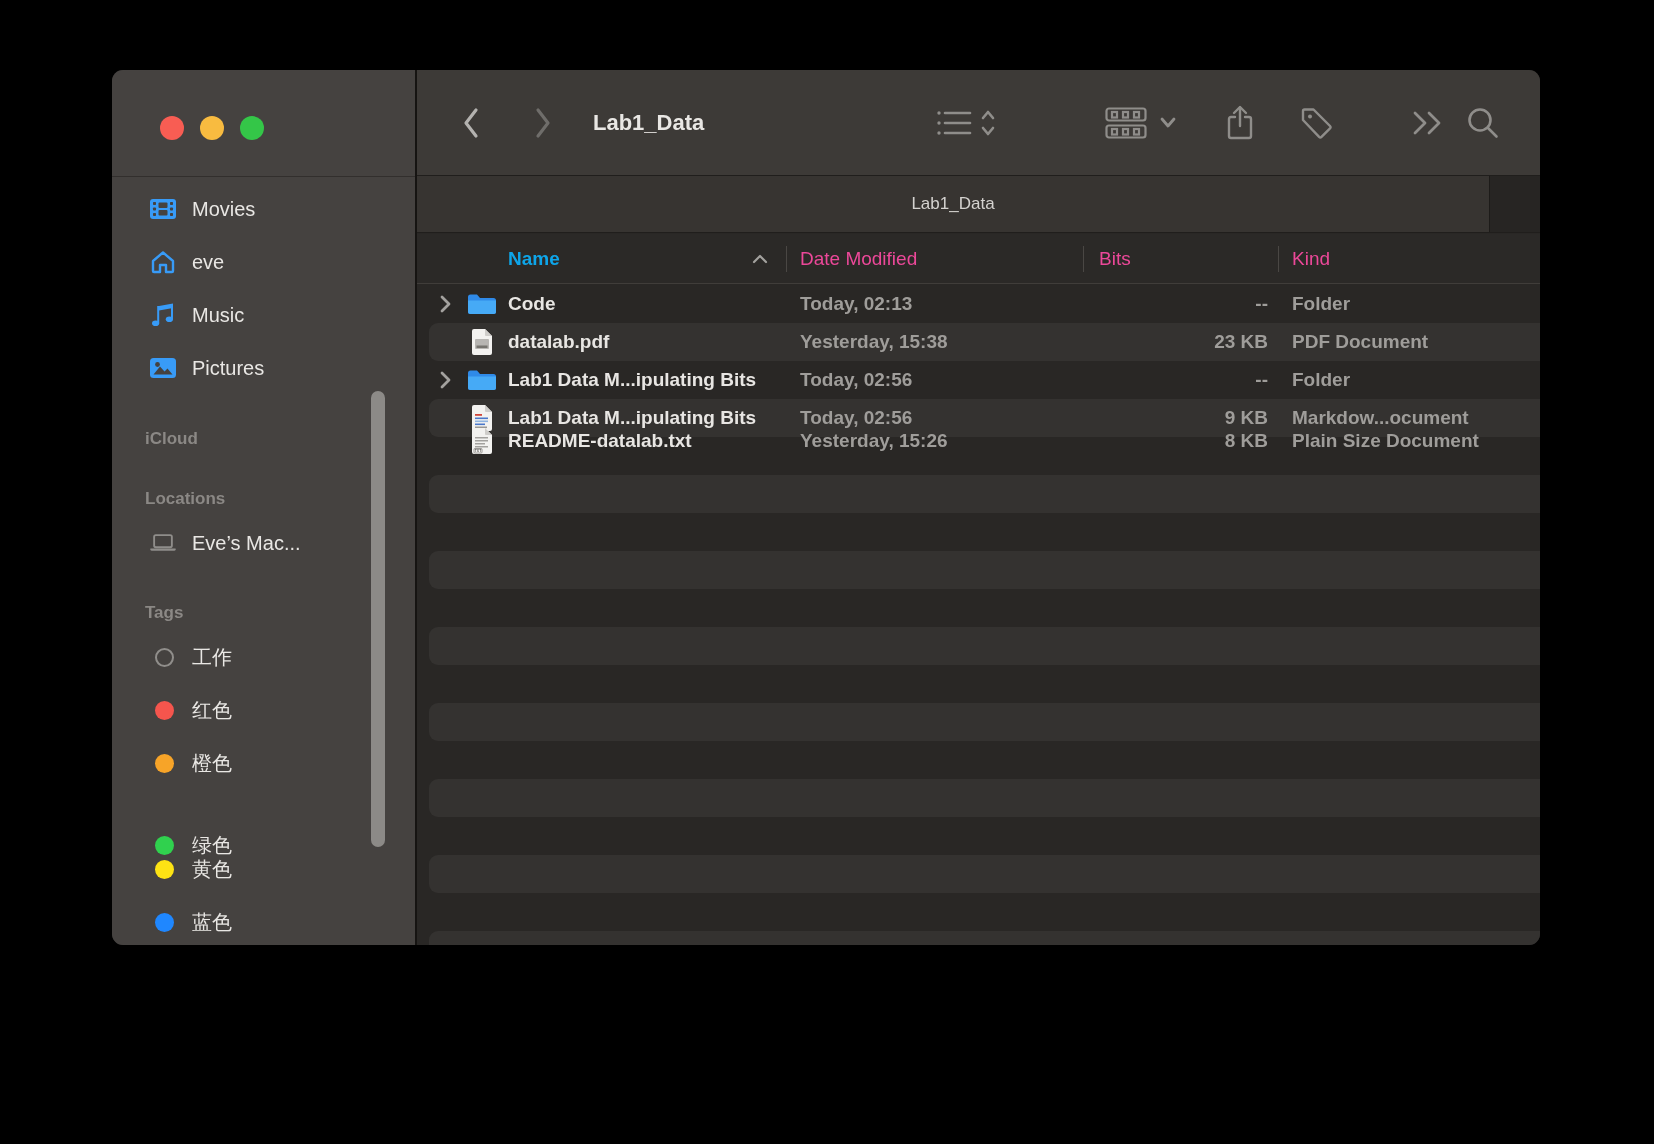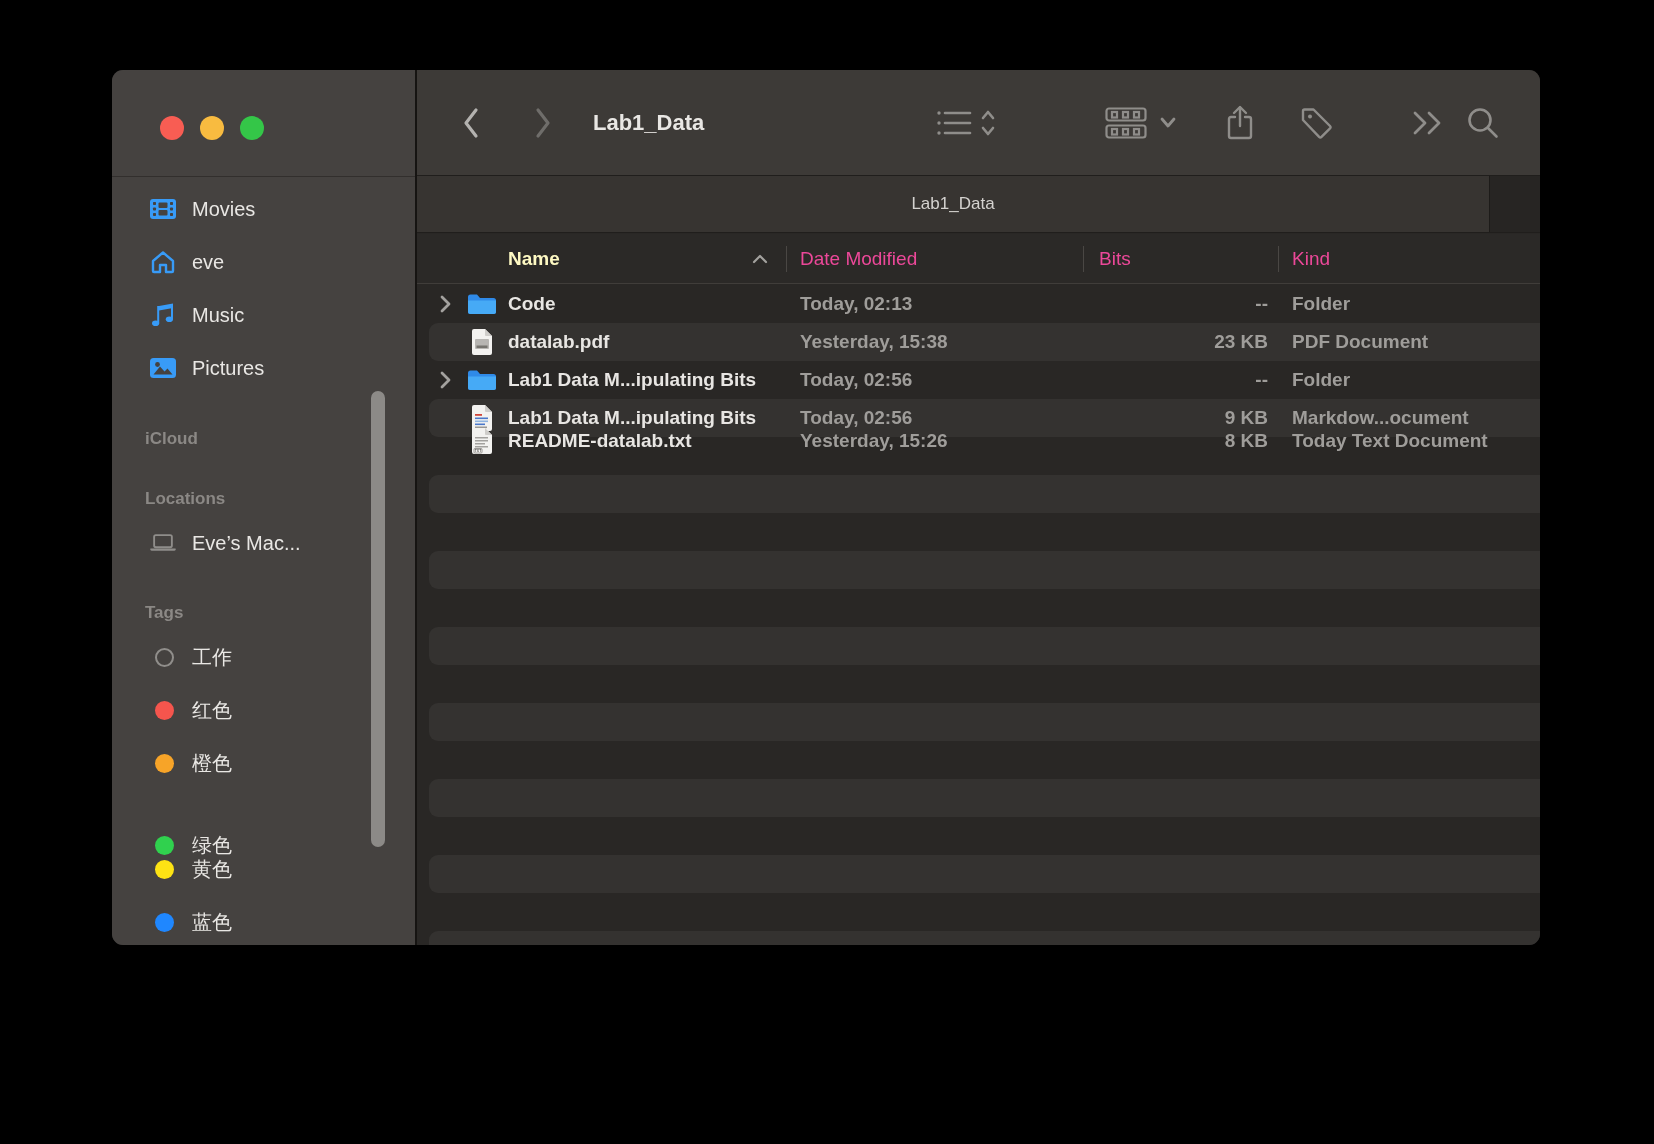--- a/index.html
+++ b/index.html
@@ -34,21 +34,21 @@
   .tab { position:absolute; left:0; top:0; width:1072px; height:100%;
     display:flex; align-items:center; justify-content:center; }
   .tab-label { font-size:17px; color:#d4d2cf; }
   .newtab { position:absolute; left:1072px; top:0; right:0; height:100%; background:#272523;
     border-left:1px solid #1d1b19; display:flex; align-items:center; justify-content:center; }
 
   .listhead { position:absolute; left:0; top:164px; width:100%; height:50px; background:#2b2927;
     border-bottom:1px solid #403d3a; }
   .col-label { position:absolute; top:0; height:50px; display:flex; align-items:center;
     font-size:19px; color:#ec4899; }
-  .col-label.active { color:#fef9c3; font-weight:600; }
+  .col-label.active { color:#0ea5e9; font-weight:600; }
   .col-div { position:absolute; top:12px; width:1px; height:26px; background:#4a4744; }
   .sort-caret { position:absolute; left:334px; top:0; height:50px; display:flex; align-items:center; }
 
   .rows { position:absolute; left:0; top:215px; width:100%; bottom:0; }
   .stripe { position:absolute; left:12px; right:17px; height:38px; background:#343230; border-radius:9px; }
   .filerow { position:absolute; left:0; width:100%; height:38px;font-weight:bold; }
   .row-chevron { position:absolute; left:22px; top:0; height:38px; display:flex; align-items:center; }
   .row-icon { position:absolute; left:48px; top:0; height:38px; width:34px; display:flex; align-items:center; justify-content:center; }
   .cell-name { position:absolute; left:91px; top:0; height:38px; display:flex; align-items:center;
     font-size:19px; color:#e8e6e3; white-space:nowrap; }
@@ -366,17 +366,17 @@
                 <rect x="5" y="17" width="10" height="1.5"></rect>
                 <rect x="5" y="20" width="13" height="1.5"></rect>
               </g>
               <rect x="4" y="22.5" width="8" height="4.5" rx="0.8" fill="#f8f7f6" stroke="#85837f" stroke-width="0.8"></rect>
               <text x="8" y="26.3" font-size="3.4" fill="#55534f" text-anchor="middle" font-family="Liberation Sans,sans-serif">TXT</text>
             </svg>
           </span>
           <span class="cell-name">README-datalab.txt</span>
           <span class="cell-date">Yesterday, 15:26</span>
           <span class="cell-size">8 KB</span>
-          <span class="cell-kind">Today Text Document</span>
+          <span class="cell-kind">Plain Size Document</span>
         </div>
       </div>
   </div>
 </div>
 
 </body></html>

